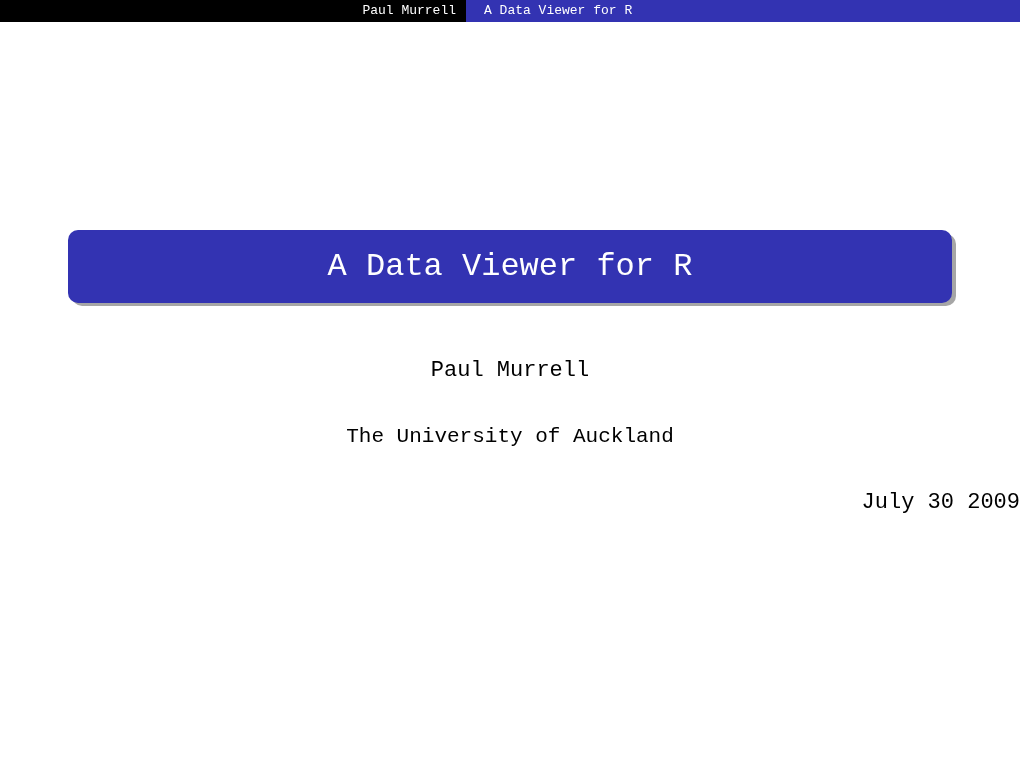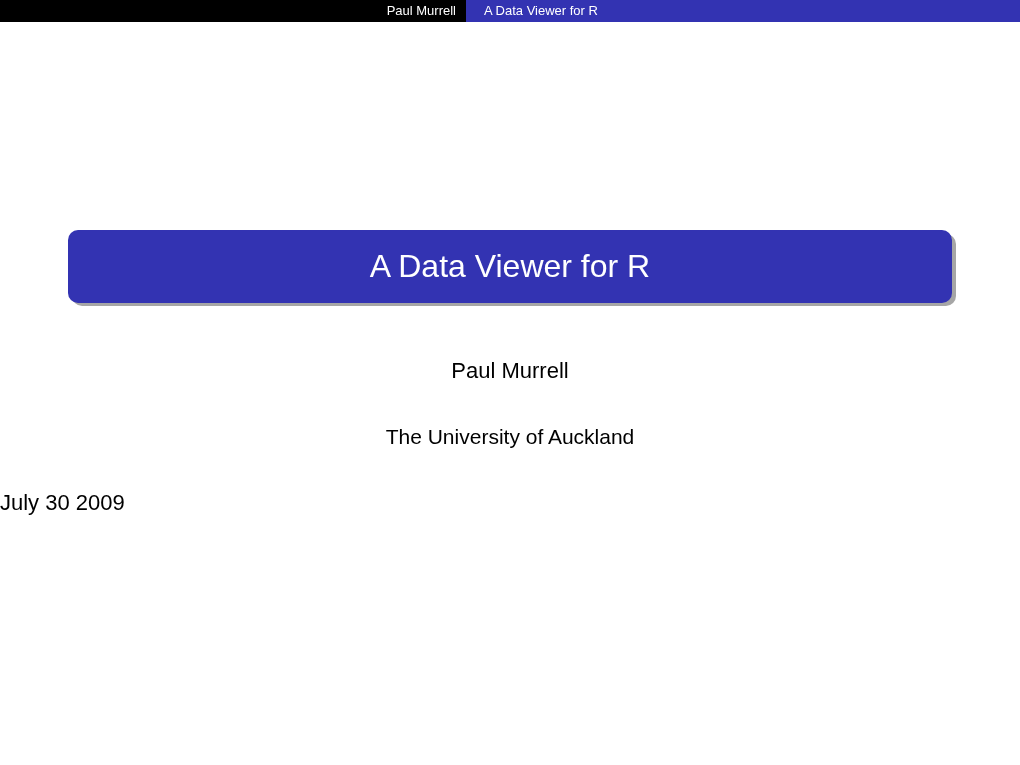--- a/index.html
+++ b/index.html
@@ -1,18 +1,19 @@
 <!DOCTYPE html>
 <html><head>
   <meta charset="utf-8">
   <style>
     * {
       margin: 0;
       padding: 0;
       box-sizing: border-box;
+      font-family: Liberation Mono, monospace;
     }
     body {
       width: 1020px;
       height: 765px;
       background: #ffffff;
       font-family: 'Helvetica Neue', Helvetica, Arial, sans-serif;
       position: relative;
       overflow: hidden;
     }
     .header-bar {
@@ -87,21 +88,21 @@
       text-align: center;
       font-size: 21px;
       color: #000000;
       font-weight: 300;
     }
     .date {
       position: absolute;
       top: 490px;
       left: 0;
       width: 100%;
-      text-align: left;
+      text-align: right;
       font-size: 22px;
       color: #000000;
       font-weight: 300;
     }
   </style>
 </head>
 <body>
 
 <div class="header-bar">
   <div class="header-black">

